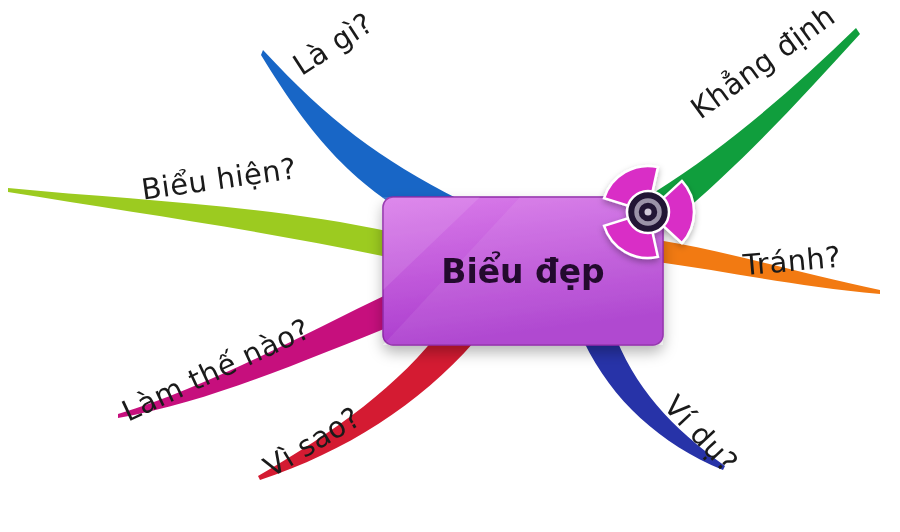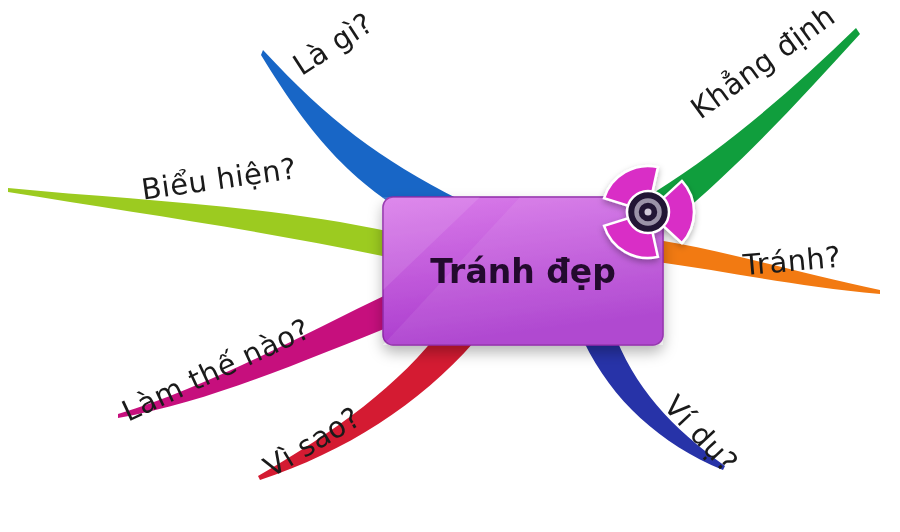--- a/index.html
+++ b/index.html
@@ -82,21 +82,21 @@
     <g filter="url(#tinyShadow)">
       <path stroke="#ffffff" stroke-width="2.5" d="M 681.9 180.9 A 46 46 0 0 1 681.9 243.1 L 662.7 225.5 A 20 20 0 0 0 662.7 198.5 Z" fill="#d92ec6"></path>
       <path stroke="#ffffff" stroke-width="2.5" d="M 657.9 256.9 A 46 46 0 0 1 604.1 225.8 L 628.9 218.0 A 20 20 0 0 0 652.3 231.5 Z" fill="#d92ec6"></path>
       <path stroke="#ffffff" stroke-width="2.5" d="M 604.1 198.2 A 46 46 0 0 1 657.9 167.1 L 652.3 192.5 A 20 20 0 0 0 628.9 206.0 Z" fill="#d92ec6"></path>
       <circle cx="648" cy="212" r="21" stroke="#ffffff" stroke-width="2.5" fill="#241436"></circle>
       <circle cx="648" cy="212" r="11.5" fill="none" stroke-width="4.5" stroke="#9b93a8"></circle>
       <circle cx="648" cy="212" r="3.5" fill="#cfc8d8"></circle>
     </g>
   </svg>
 
-  <div class="center-label-box">Tránh đẹp</div>
+  <div class="center-label-box">Biểu đẹp</div>
 
   <div class="branch-label lbl-la-gi">Là gì?</div>
   <div class="branch-label lbl-bieu-hien">Biểu hiện?</div>
   <div class="branch-label lbl-lam-the-nao">Làm thế nào?</div>
   <div class="branch-label lbl-vi-sao">Vì sao?</div>
   <div class="branch-label lbl-khang-dinh">Khẳng định</div>
   <div class="branch-label lbl-tranh">Tránh?</div>
   <div class="branch-label lbl-vi-du">Ví dụ?</div>
 
 </div>

